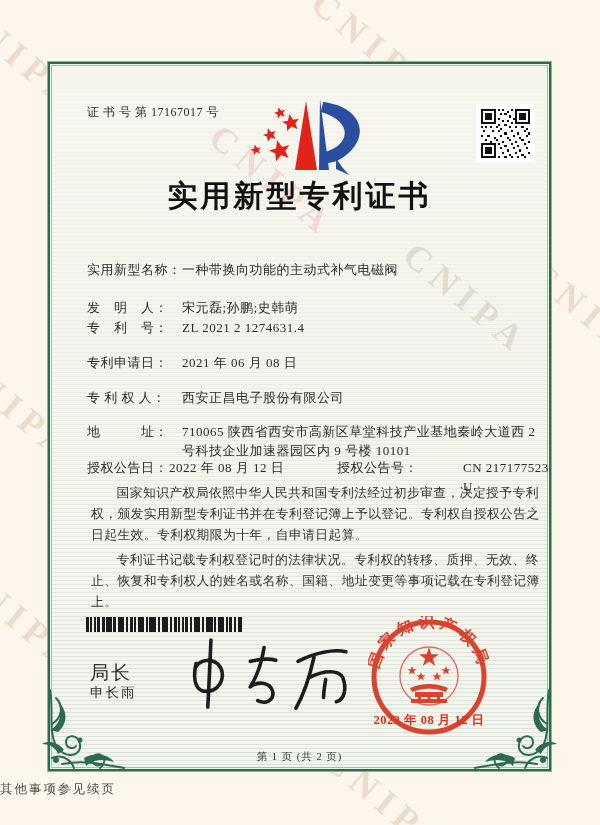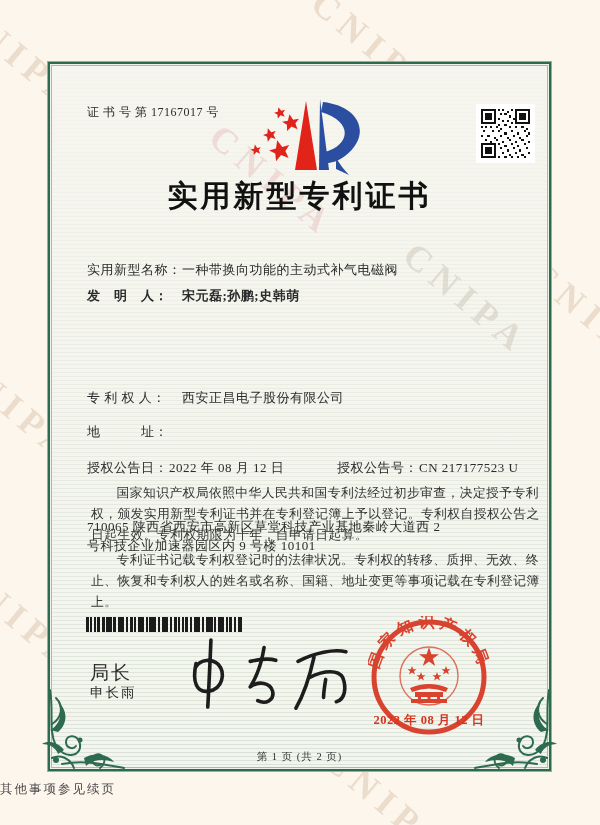--- a/index.html
+++ b/index.html
@@ -27,21 +27,21 @@
   }
   .cert-no{position:absolute;left:37px;top:40px;font-size:12px;letter-spacing:0.5px;}
   .logo{position:absolute;left:189px;top:32px;width:132px;height:80px;}
   .qr{position:absolute;left:426px;top:40px;width:59px;height:59px;background:#fff;padding:3px;box-sizing:border-box;}
   .title{position:absolute;left:0;top:112px;width:100%;text-align:center;
     font-size:30px;font-weight:bold;letter-spacing:3px;color:#111;}
   .field{position:absolute;left:37px;font-size:13px;display:flex;line-height:19px;}
   .flabel{display:inline-block;width:95px;flex:0 0 95px;letter-spacing:0.5px;}
   .fvalue{letter-spacing:0.5px;}
   .fvalue.wrap{width:365px;}
-  .grant-no{position:absolute;left:250px;top:0;display:flex;}
+  .grant-no{position:absolute;left:250px;top:0;display:flex;gap:44px;}
   .paras{position:absolute;left:37px;top:415px;width:462px;font-size:12.8px;line-height:21px;color:#333;}
   .paras p{margin:4px;text-indent:2em;letter-spacing:0.4px;}
   .barcode{position:absolute;left:36px;top:553px;width:156px;height:15px;
     background-image:
       repeating-linear-gradient(90deg,#1b1b1b 0 2px,transparent 2px 4px),
       repeating-linear-gradient(90deg,#1b1b1b 0 1px,transparent 1px 9px),
       repeating-linear-gradient(90deg,#1b1b1b 0 3px,transparent 3px 11px);}
   .sig-title{position:absolute;left:40px;top:596px;font-size:19px;letter-spacing:2px;font-family:"Liberation Sans","DejaVu Sans",sans-serif;}
   .sig-name{position:absolute;left:40px;top:620px;font-size:13.5px;letter-spacing:2px;font-family:"Liberation Sans","DejaVu Sans",sans-serif;}
   .signature{position:absolute;left:128px;top:570px;width:170px;height:76px;}
@@ -114,29 +114,37 @@
       M9,23h1v1h-1z M12,23h1v1h-1z M15,23h1v1h-1z M18,23h1v1h-1z M21,23h1v1h-1z"></path>
     </g>
   </svg>
 
   <div class="title">实用新型专利证书</div>
 
   <div class="field" style="top:196px;">
     <span class="flabel">实用新型名称：</span>
     <span class="fvalue">一种带换向功能的主动式补气电磁阀</span>
   </div>
-  <div class="field" style="top:222px;font-weight:bold;">
+  <div class="field" style="top:234px;">
     <span class="flabel">发　明　人：</span>
     <span class="fvalue">宋元磊;孙鹏;史韩萌</span>
+  </div>
+  <div class="field" style="top:254px;">
+    <span class="flabel">专　利　号：</span>
+    <span class="fvalue">ZL 2021 2 1274631.4</span>
+  </div>
+  <div class="field" style="top:289px;">
+    <span class="flabel">专利申请日：</span>
+    <span class="fvalue">2021 年 06 月 08 日</span>
   </div>
   <div class="field" style="top:324px;">
     <span class="flabel">专 利 权 人：</span>
     <span class="fvalue">西安正昌电子股份有限公司</span>
   </div>
-  <div class="field" style="top:358px;flex-direction:column;">
+  <div class="field" style="top:358px;">
     <span class="flabel">地　　　址：</span>
     <span class="fvalue wrap">710065 陕西省西安市高新区草堂科技产业基地秦岭大道西 2 号科技企业加速器园区内 9 号楼 10101</span>
   </div>
   <div class="field" style="top:394px;width:462px;">
     <span class="flabel" style="width:82px;flex:0 0 82px;">授权公告日：</span>
     <span class="fvalue">2022 年 08 月 12 日</span>
     <span class="grant-no">
       <span class="flabel" style="width:82px;flex:0 0 82px;">授权公告号：</span>
       <span class="fvalue">CN 217177523 U</span>
     </span>

